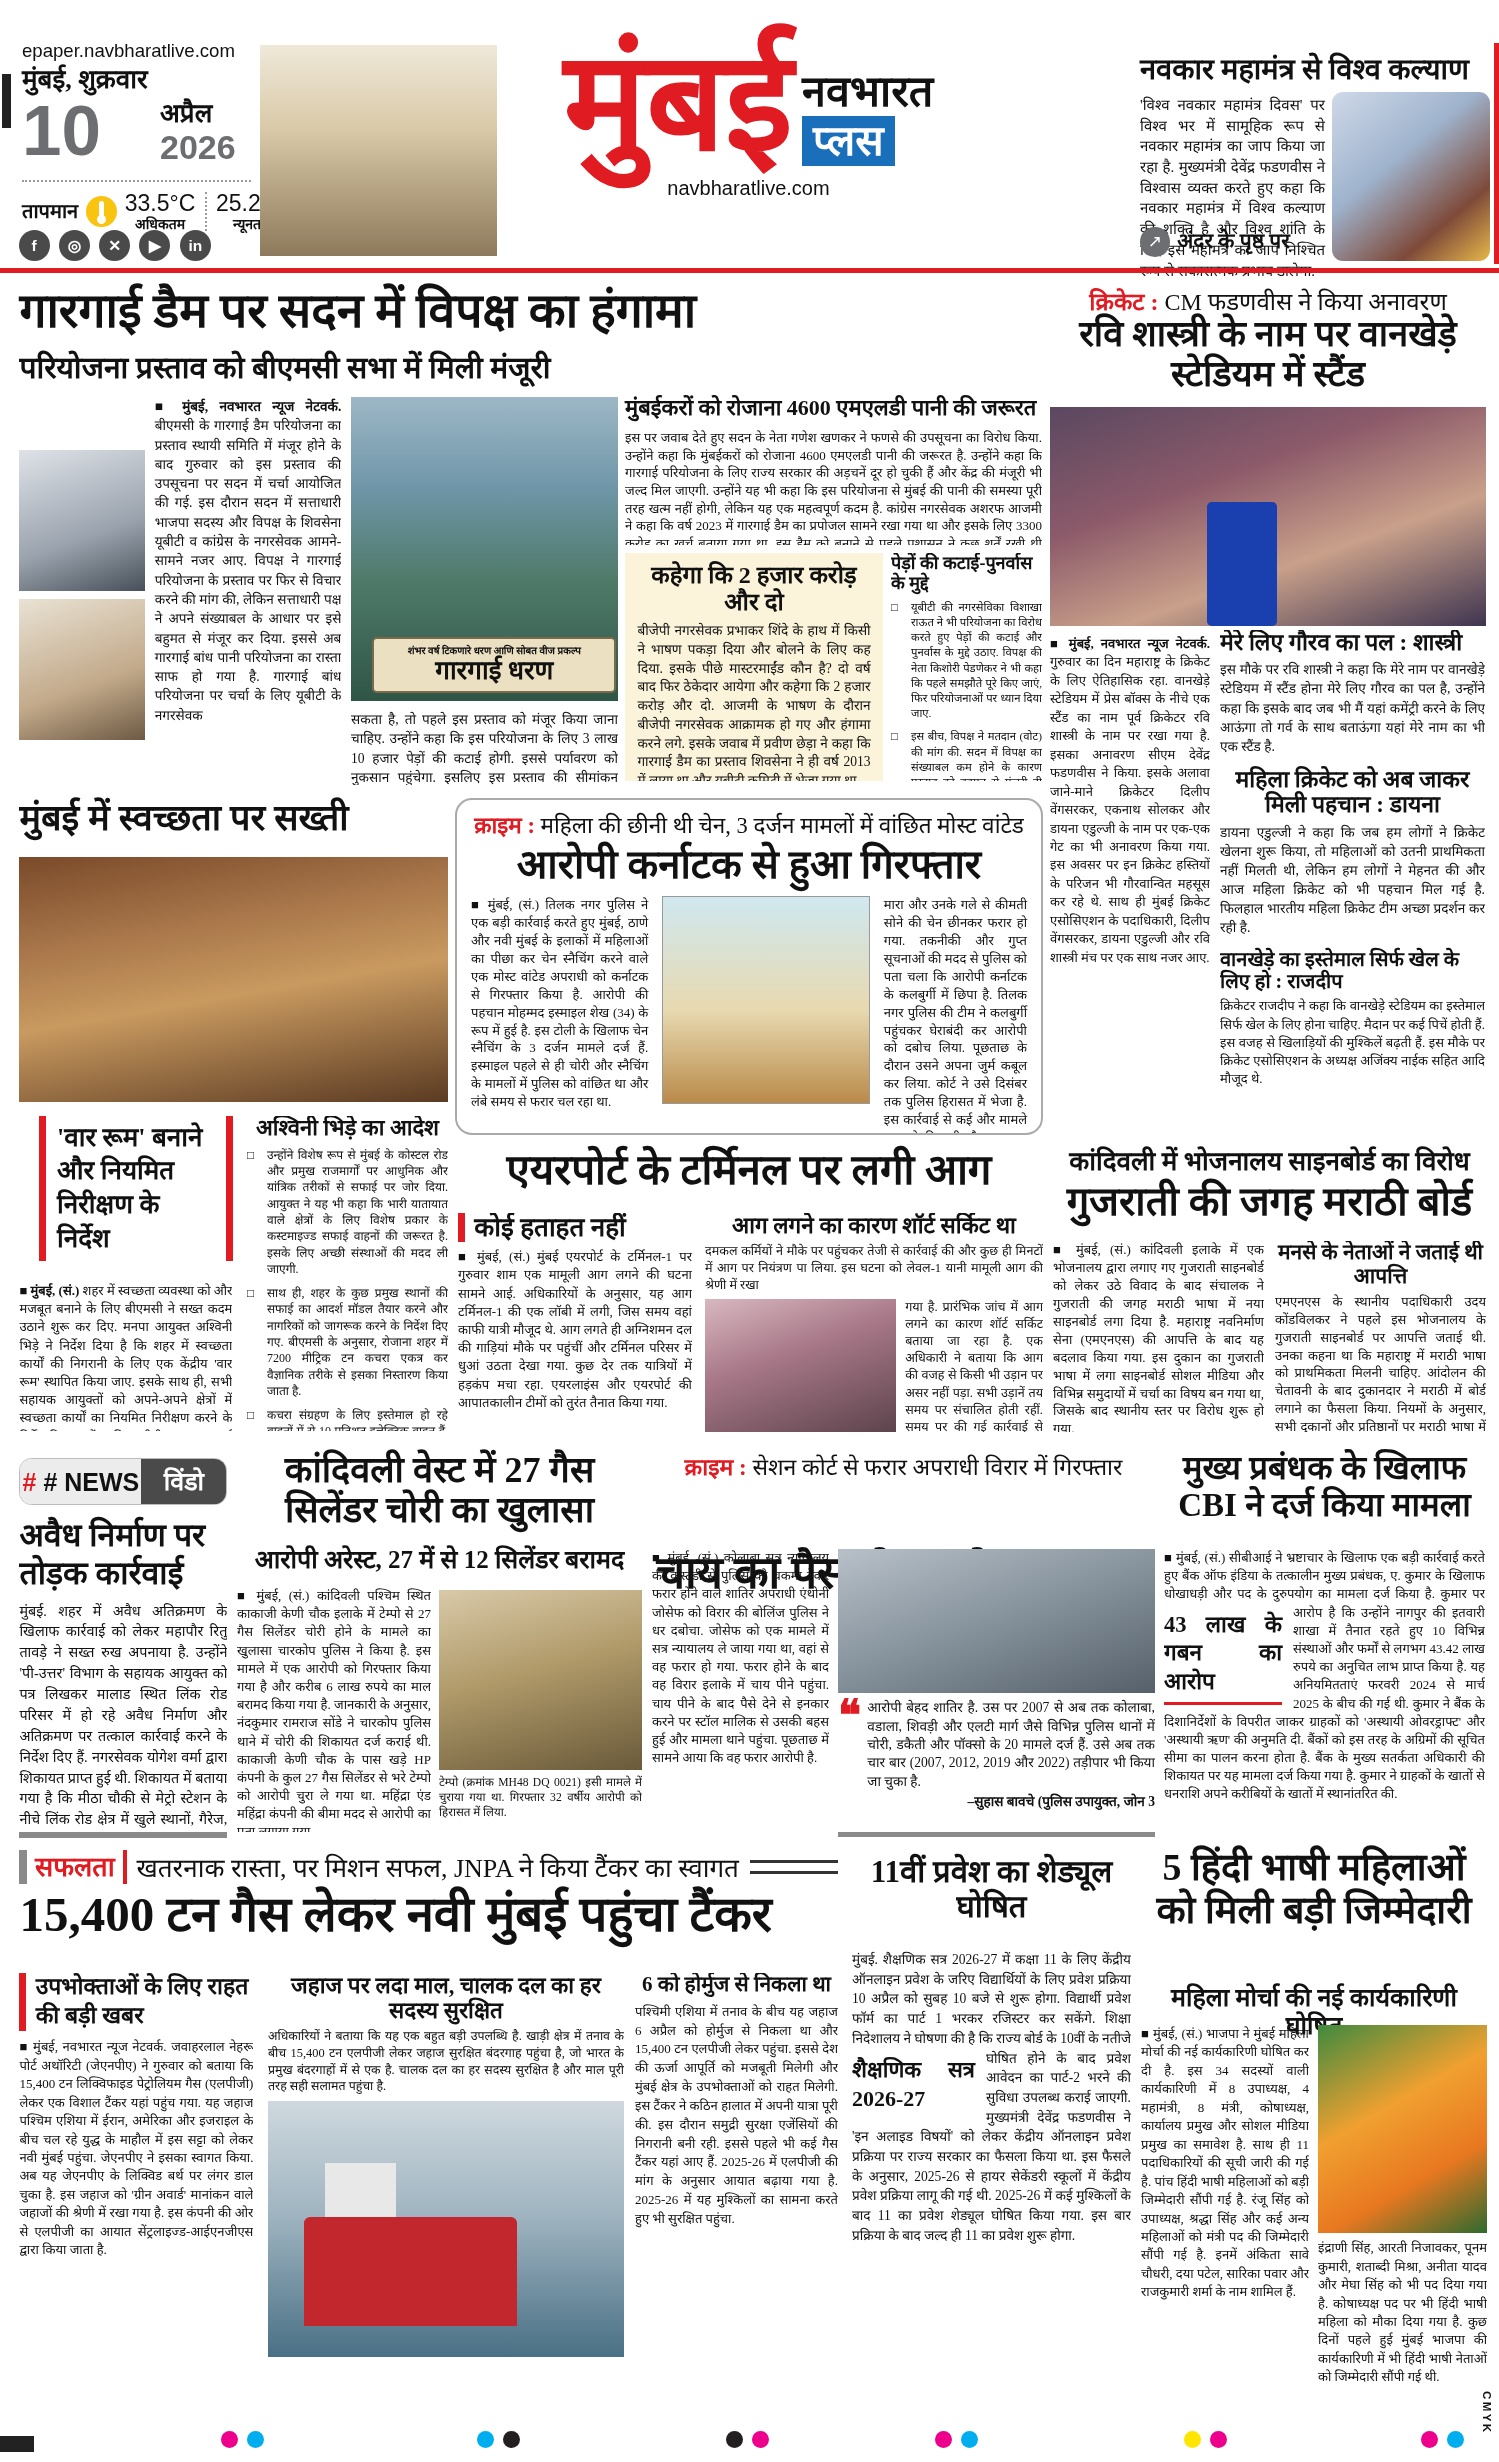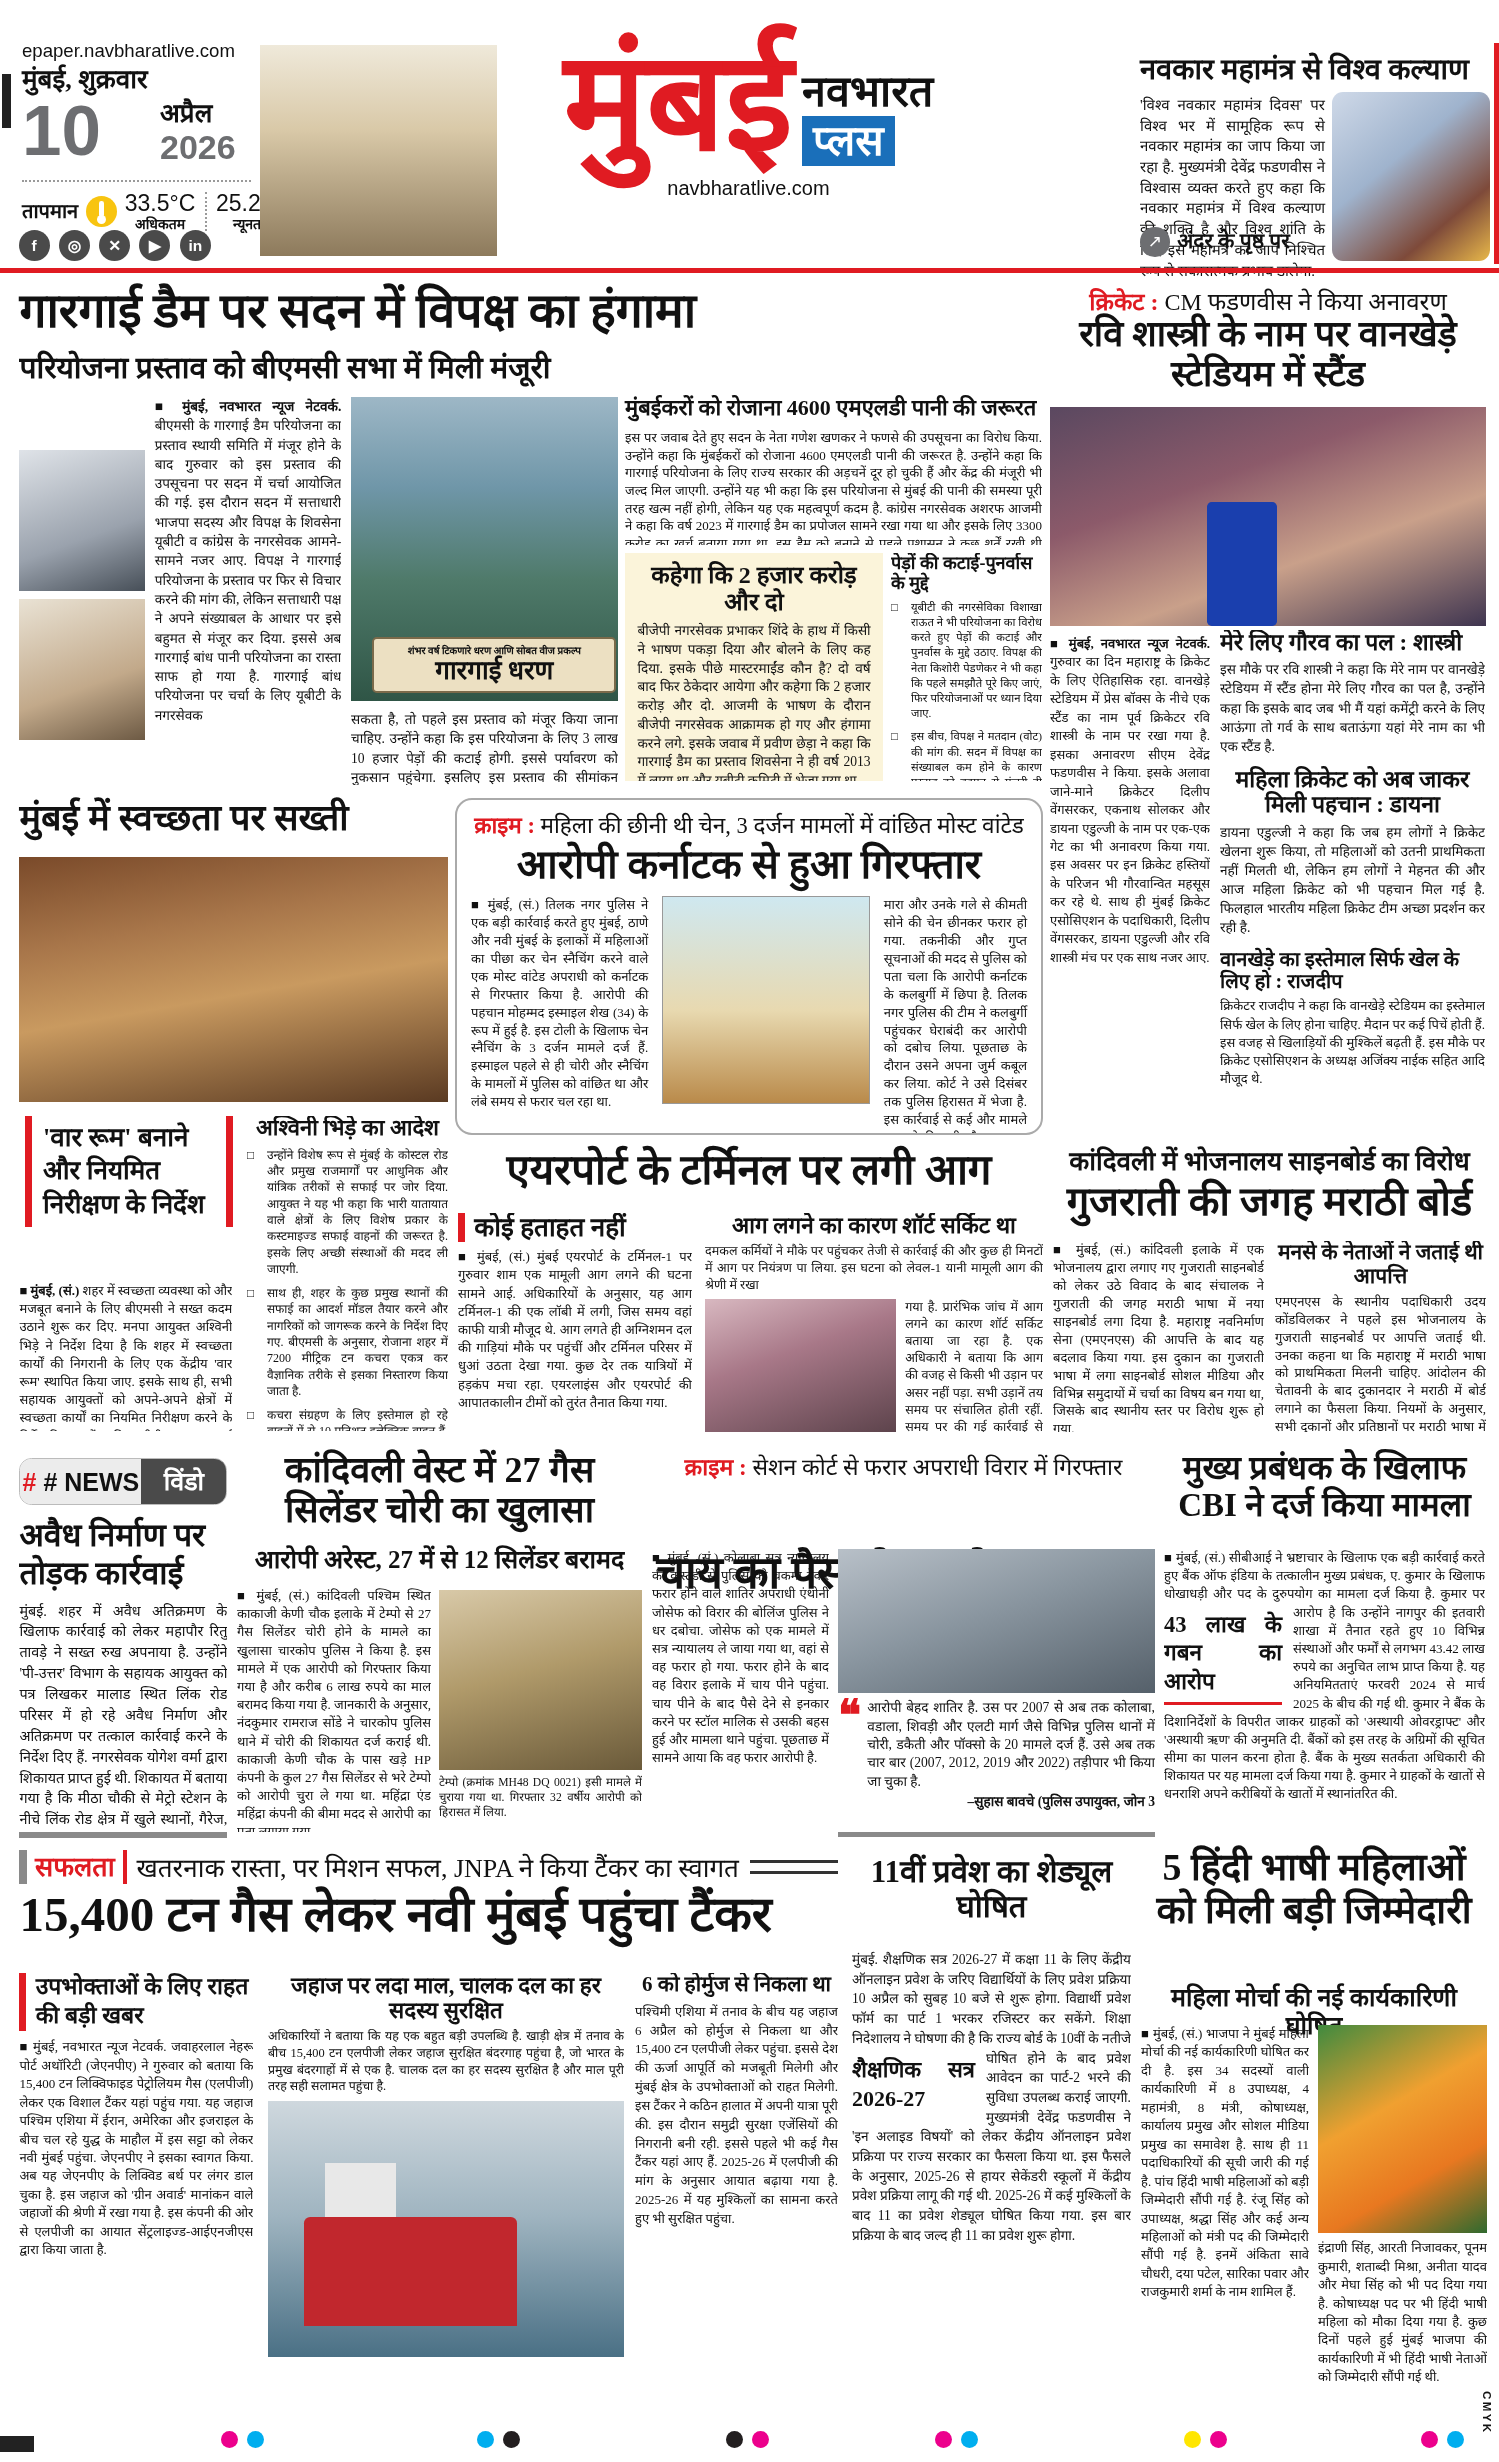--- a/index.html
+++ b/index.html
@@ -14,21 +14,21 @@
   .red{color:#e01b22;}
   .gray{color:#6d6e71;}
   .kicker{font-weight:700;}
   .redbar{border-left:7px solid #e01b22;padding-left:9.3px;}
   .bullet-item{position:relative;padding-left:20px;margin-bottom:7.8px;}
   .bullet-item::before{content:"□";position:absolute;left:0;top:0;font-weight:700;}
   .dots span{display:inline-block;width:17px;height:17px;border-radius:50%;margin-right:9.3px;}
   .dot-c{background:#00aeef;} .dot-m{background:#ec008c;} .dot-y{background:#ffe600;} .dot-k{background:#231f20;}
   .social-ic{display:inline-flex;align-items:center;justify-content:center;width:31px;height:31px;border-radius:50%;
              background:#4a4a4a;color:#fff;font-weight:700;font-size:15.5px;margin-right:6.2px;font-family:"Liberation Sans",sans-serif;}
-  .quotebars{border-left:7px solid #e01b22;border-right:7px solid #e01b22;padding:4.7px 11px;}
+  .quotebars{border-left:7px solid #e01b22;border-right:7px solid #e01b22;padding:4.7px 11px;margin-left:14px;}
   .rule-red{background:#e01b22;}
   .boxcream{background:#fbf4da;}
   .cap{font-size:11.6px;line-height:1.3;}
 </style>
 </head>
 <body>
 
 <div id="paper">
 
   <div class="abs" style="left:1.6px;top:74px;width:9.3px;height:54px;background:#222;"></div>

